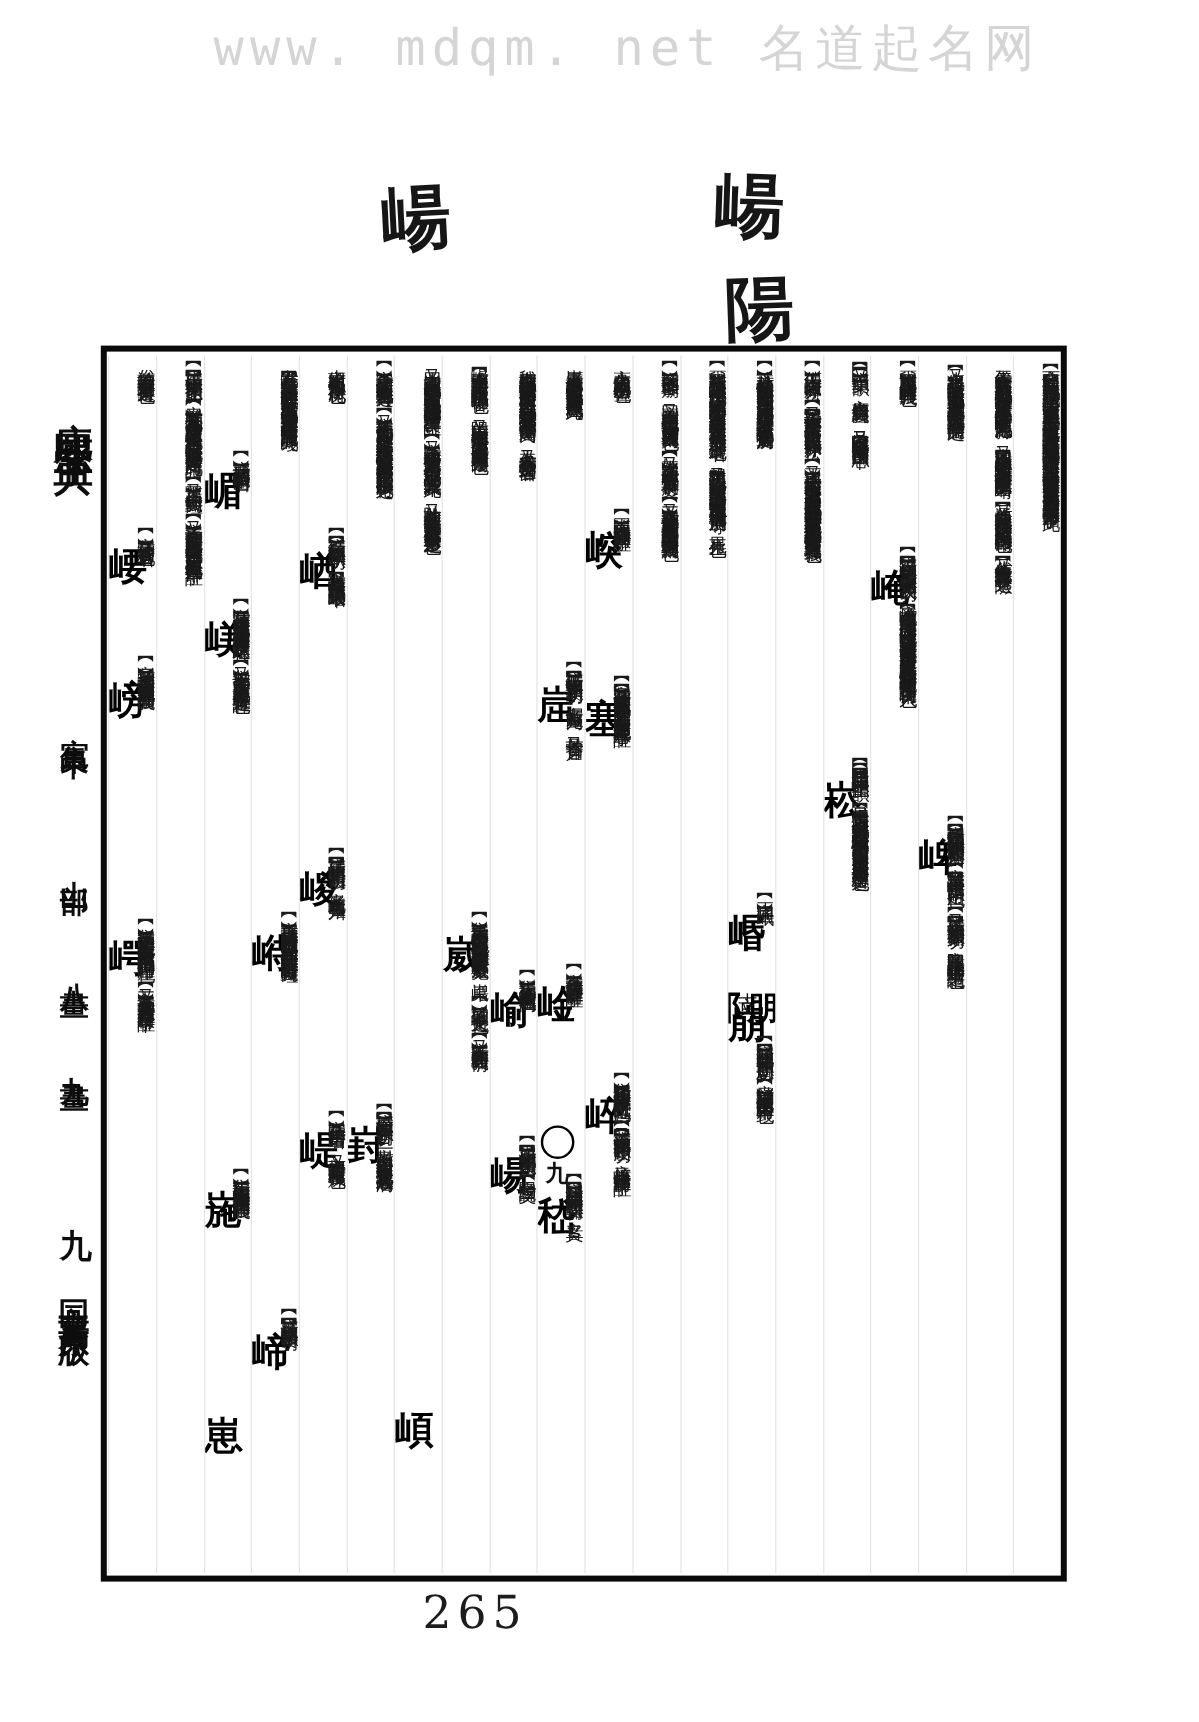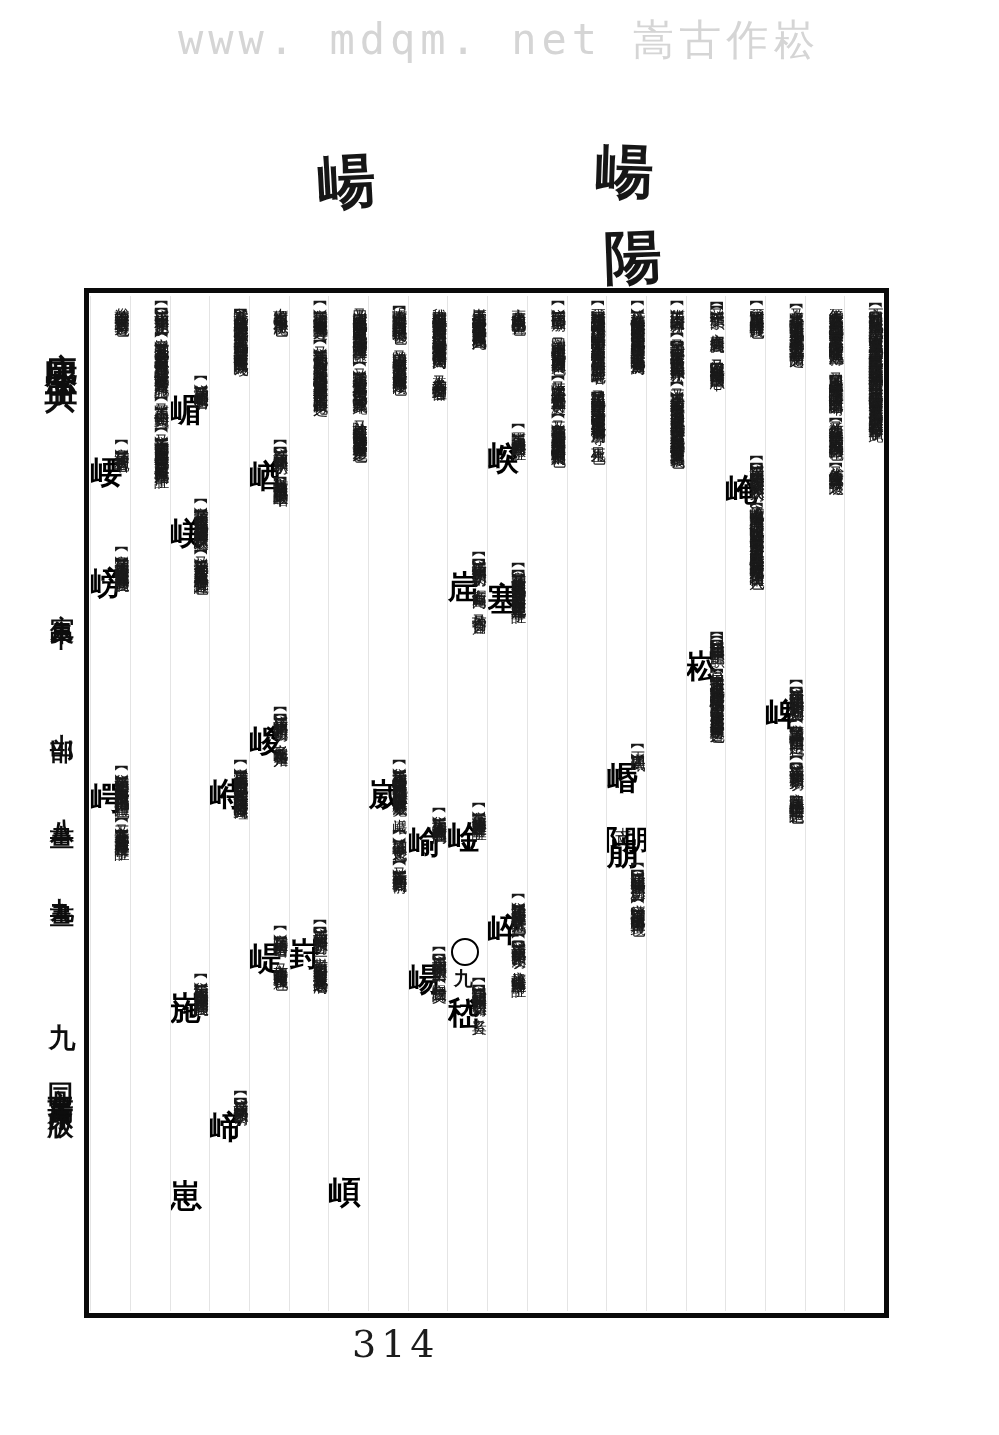--- a/index.html
+++ b/index.html
@@ -60,21 +60,21 @@
   .m-pub   { left:44px; top:1062px; font-size:26px; letter-spacing:6px; font-weight:700; }
   
   .pageno {
     position:absolute; left:352px; top:1322px; font-size:38px; letter-spacing:5px;
     color:#1c1c1c; font-family:"DejaVu Serif","Liberation Serif",serif;
   }
 </style>
 </head>
 <body>
 
-<div class="watermark">www. mdqm. net  嵩古作崧</div>
+<div class="watermark">www. mdqm. net  名道起名网</div>
 
 <span class="hw hw-left">崵</span>
 <span class="hw hw-rt">崵</span>
 <span class="hw hw-rb">陽</span>
 
 <span class="mcol m-title">康熙字典</span>
 <span class="mcol m-vol">寅集中</span>
 <span class="mcol m-rad">山部</span>
 <span class="mcol m-s8">八畫</span>
 <span class="mcol m-s9">九畫</span>
@@ -98,13 +98,13 @@
     <div class="col"><span class="note" style="height: 456px;">崵山在遼西【說文】首崵山在遼西一曰嵎鐵從崵谷也 又首陽山譙周曰在河東蒲坂華山之北河曲之中伯夷叔齊隱焉今亦通作陽也</span><span class="head">崴</span><span class="note" style="height: 552px;">【集韻】烏乖切音歪崴嵬山皃一曰崴磈山石不平皃【王延壽魯靈光殿賦】嶔崟崴嵬𡾰嵬㟪𡼊【註】皆傾側不安之皃也 又【集韻】五賄切音頠義同前</span></div>
     <div class="col"><span class="note" style="height: 856px;">又山曲曰崴謂山之隈也凡水曲曰隈山曲曰崴其義一也【集韻】或作嵔㠥亦作隈通用詳前嵔字註 又【字彙】烏賄切音猥崴㠑山皃高下不平也今俗謂地之不平者曰崴其義本此 又叶於非切音威義同見古音略凡言崴嵬崴磈者皆狀山石參差之形也</span><span class="head">崸</span></div>
     <div class="col"><span class="note" style="height: 616px;">【字彙】徒東切音同崸山名也東同聲之轉耳 又【集韻】徒孔切音動義同一曰山在交阯界其上多桂漢志謂之桂山者是也山周迴數百里草木暢茂四時不彫土人以爲神山歲時祀之</span><span class="head">崶</span><span class="note" style="height: 328px;">【廣韻】府容切【集韻】方容切𡘋音封崶山一名熊門山在封州有大魚上化爲龍之異故名焉</span></div>
     <div class="col"><span class="note" style="height: 136px;">山之絕頂有石似魚形云卽魚所化也</span><span class="head">崷</span><span class="note" style="height: 264px;">【廣韻】自秋切【集韻】字秋切𡘋音遒崷崒高峻皃【西都賦】巖峻崷崒</span><span class="head">嵕</span><span class="note" style="height: 216px;">【廣韻】子紅切【集韻】祖叢切𡘋音嵏九嵕山名在雍州</span><span class="head">崼</span><span class="note" style="height: 216px;">【字彙】時至切音嗜山名 又市之切音時崼㟐山皃義各殊也</span></div>
     <div class="col"><span class="note" style="height: 456px;">九嵕在右甘泉在左【前漢揚雄傳】登九嵕望八荒亦作嵏【說文】九嵏山在馮翊谷口互詳前嵏字註嵏嵕古今字山有九頂故曰九嵕</span><span class="head">崻</span><span class="note" style="height: 328px;">【字彙】直里切音峙與峙同立也山立不動之皃【正字通】俗峙字詳前峙字註峙崻音義竝同</span><span class="head">崹</span><span class="note" style="height: 120px;">【廣韻】杜奚切【集韻】田黎切</span></div>
     <div class="col"><span class="note" style="height: 72px;">𡘋音啼嶔崹山形</span><span class="head">嵋</span><span class="note" style="height: 120px;">【廣韻】武悲切音眉峨嵋山名</span><span class="head">嵄</span><span class="note" style="height: 472px;">【字彙】莫賄切音每山深之皃凡山林幽邃人迹罕至者皆曰嵄俗謂之嵄林 又【集韻】母鄙切音美山名見北史地形志中卷載之甚詳也</span><span class="head">崺</span><span class="note" style="height: 184px;">【集韻】衍爾切音迤峛崺山卑長皃詳前峛字註義同</span><span class="head">崽</span></div>
     <div class="col"><span class="note" style="height: 936px;">【廣韻】山皆切【集韻】生厓切𡘋音崽【方言】江湘閒凡言是子者謂之崽自高而侮人也【註】崽音枲聲之轉也一曰呼彼之稱今楚人尚有此語 又【玉篇】山佳二切義竝同 又【集韻】子亥切音宰湖廣呼兒曰崽楊時偉曰方言凡言子曰崽者若曰侮人也互見口部本字註</span></div>
     <div class="col"><span class="note" style="height: 136px;">俗讀若宰輕脣言之則若枲音之轉也</span><span class="head">崾</span><span class="note" style="height: 104px;">【字彙補】於絞切音杳地名</span><span class="head">嵭</span><span class="note" style="height: 216px;">【字彙補】悲朋切音崩嵭硠山崩之聲也互詳前崩字註義同</span><span class="head">崿</span><span class="note" style="height: 456px;">【集韻】逆各切音諤崖也一曰山名【張衡西京賦】坻崿鱗眴【註】崿崖也 又【五音集韻】五各切音咢義同亦作㟧詳後㟧字註中</span></div>
   </div>
 
-<div class="pageno">314</div>
+<div class="pageno">265</div>
 
 </body></html>

